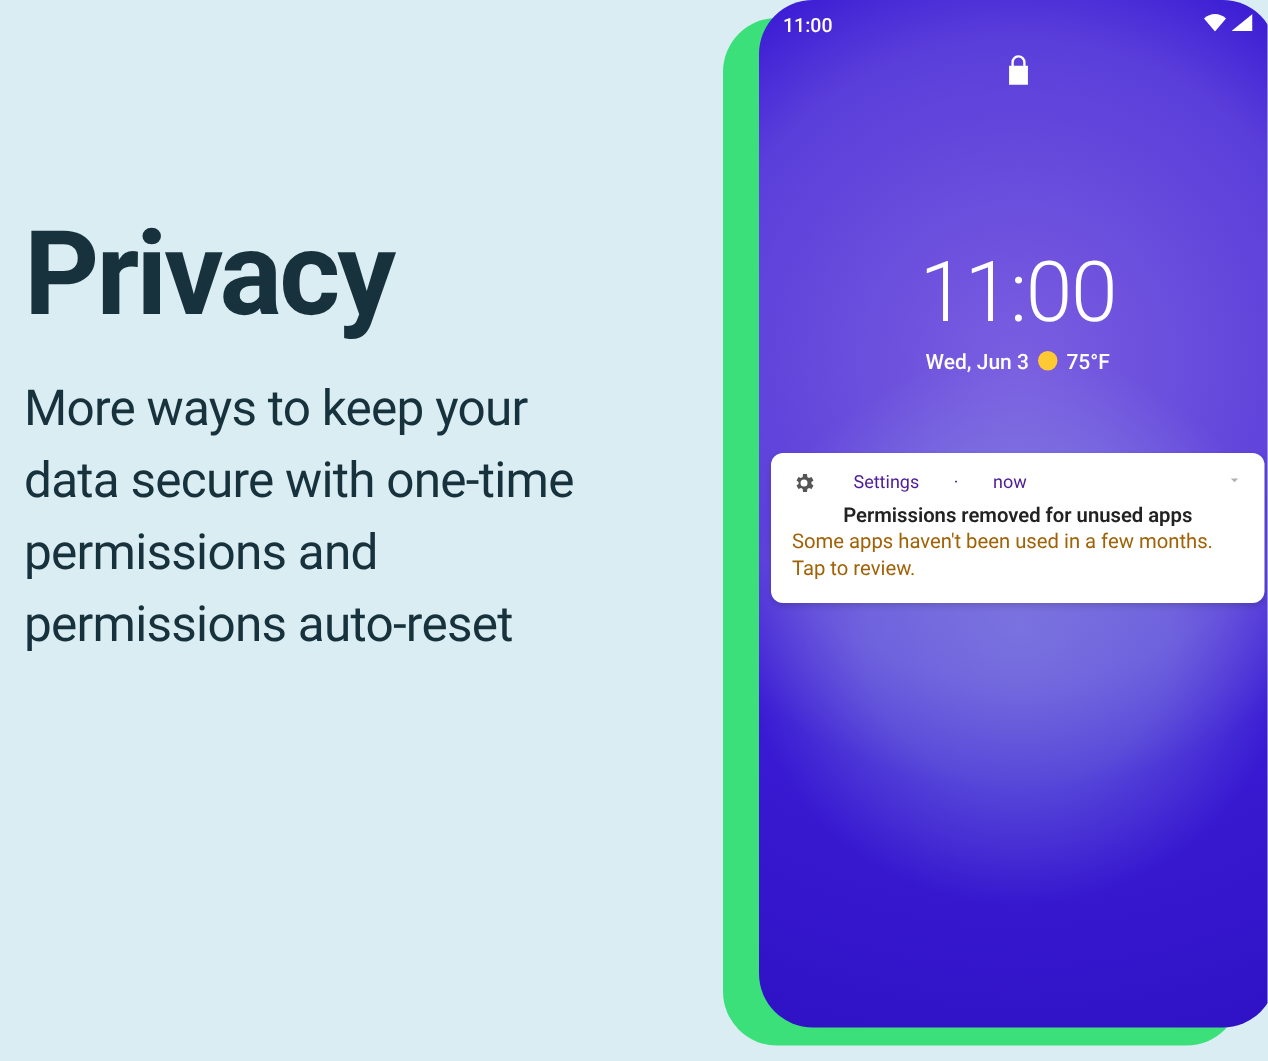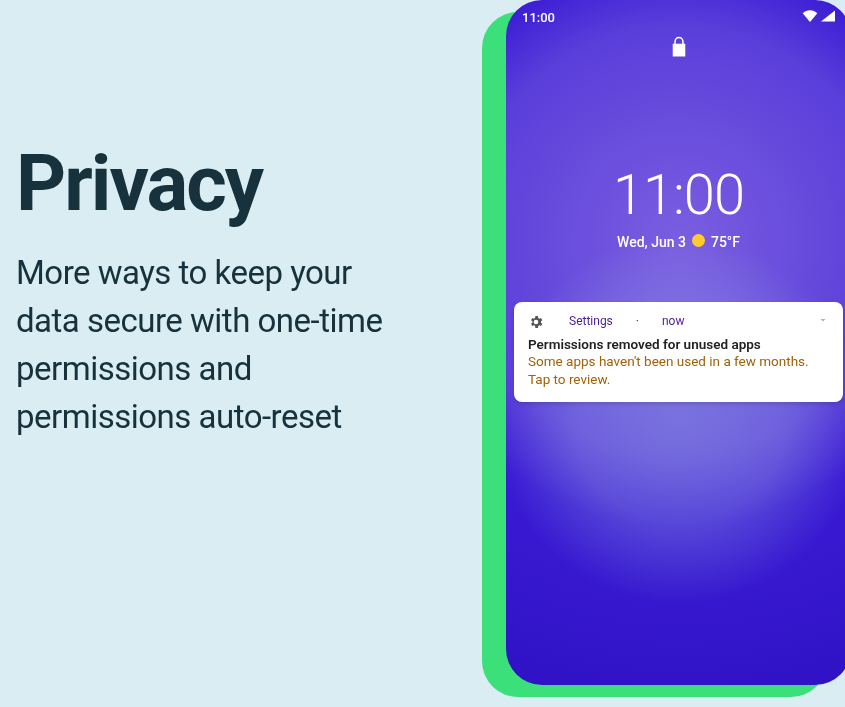--- a/index.html
+++ b/index.html
@@ -158,20 +158,21 @@
   .notif-head .chev {
     margin-left: auto;
     width: 12px; height: 12px;
     opacity: 0.5;
   }
   .notif-title {
     margin-top: 6px;
     font-size: 13.5px;
     font-weight: 600;
     color: #222;
+    text-align: center;
   }
   .notif-body {
     font-size: 13.5px;
     color: #a16207;
     line-height: 1.35;
   }
 </style>
 </head>
 <body>
 

